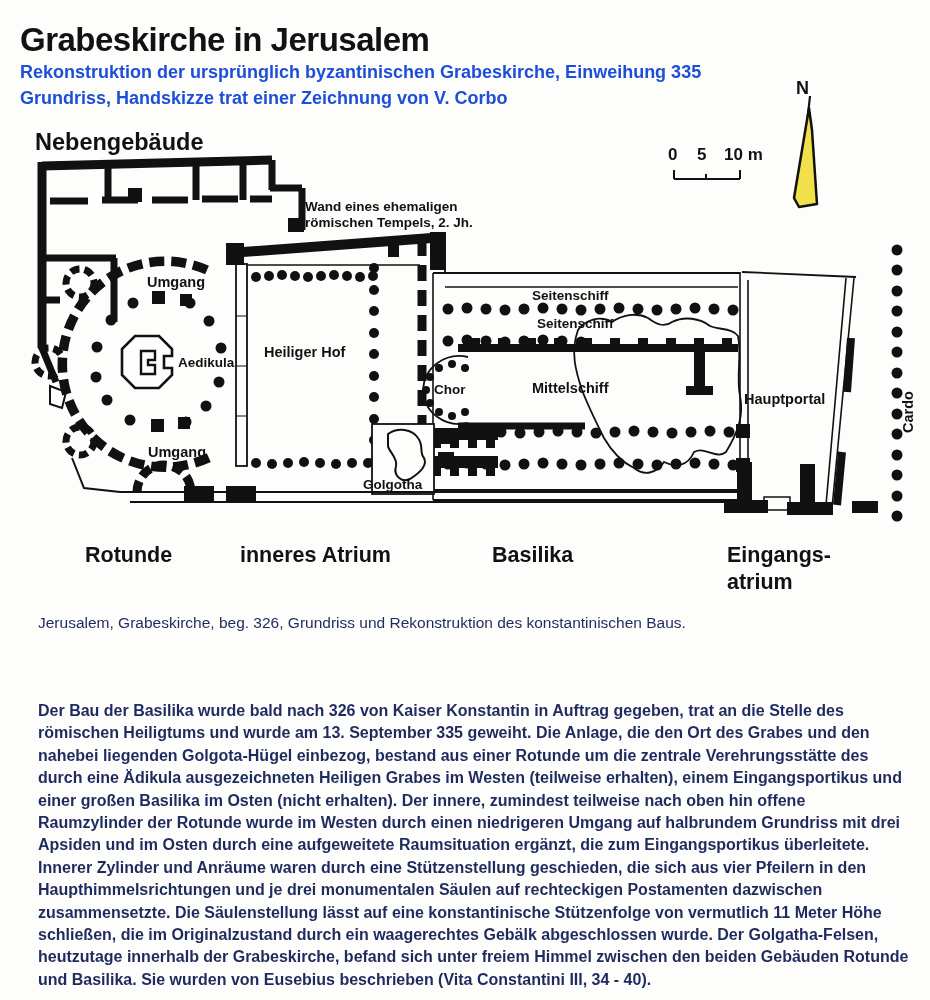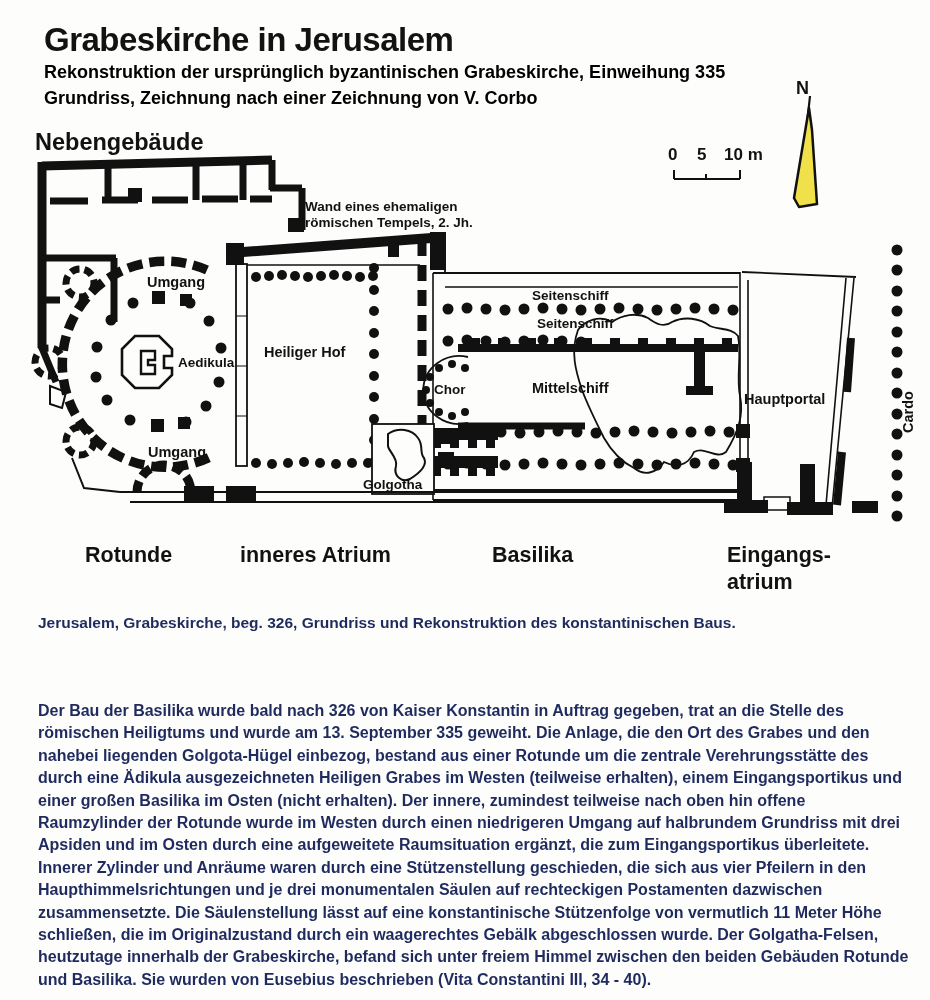--- a/index.html
+++ b/index.html
@@ -1,43 +1,43 @@
 <!DOCTYPE html>
 <html lang="de"><head>
 <meta charset="utf-8">
 <style>
   html,body{margin:0;padding:0;}
   body{background:#e8e8e8;font-family:"Liberation Sans",sans-serif;}
   .page{position:relative;width:930px;height:1000px;background:#fdfdfb;overflow:hidden;margin:0 auto;}
-  .hdr{position:absolute;left:44px;top:22px;color:#121212;}
+  .hdr{position:absolute;left:20px;top:22px;color:#121212;}
   .hdr h1{margin:0;font-size:33px;font-weight:bold;letter-spacing:-0.5px;line-height:1.1;}
-  .hdr .sub{font-size:18px;font-weight:bold;line-height:1.26;margin-top:3px;color:#000000;}
+  .hdr .sub{font-size:18px;font-weight:bold;line-height:1.26;margin-top:3px;color:#1d4ed8;}
   svg.plan{position:absolute;left:0;top:0;width:930px;height:608px;}
   svg.plan text{font-family:"Liberation Sans",sans-serif;font-weight:bold;fill:#121212;}
   .lbl-big{font-size:23.5px;}
   .lbl{font-size:13.5px;}
   .lbl-md{font-size:14.5px;}
   .zone{font-size:21.5px;font-weight:600;}
   .scaletxt{font-size:17px;}
   .northtxt{font-size:18px;}
   .caption{position:absolute;left:38px;top:612px;width:872px;color:#1f2a5e;
-           font-size:15.5px;font-weight:bold;line-height:22px;}
+           font-size:15.5px;font-weight:normal;line-height:22px;}
   .caption p{margin:0;}
   .bodytext{position:absolute;left:38px;top:700px;width:876px;color:#1f2a5e;
             font-size:16px;font-weight:bold;line-height:22.4px;}
 </style>
 </head>
 <body>
 
 <div class="page">
 
   <header class="hdr">
     <h1>Grabeskirche in Jerusalem</h1>
     <div class="sub">Rekonstruktion der ursprünglich byzantinischen Grabeskirche, Einweihung 335</div>
-    <div class="sub">Grundriss, Zeichnung nach einer Zeichnung von V. Corbo</div>
+    <div class="sub">Grundriss, Handskizze trat einer Zeichnung von V. Corbo</div>
   </header>
 
   <svg class="plan" viewBox="0 0 930 608" aria-label="floor plan">
     <defs>
       <circle id="d" r="5.5" fill="#111"></circle>
       <circle id="dm" r="5" fill="#111"></circle>
       <circle id="ds" r="4" fill="#111"></circle>
     </defs>
 
     <g stroke="#111" fill="none">

